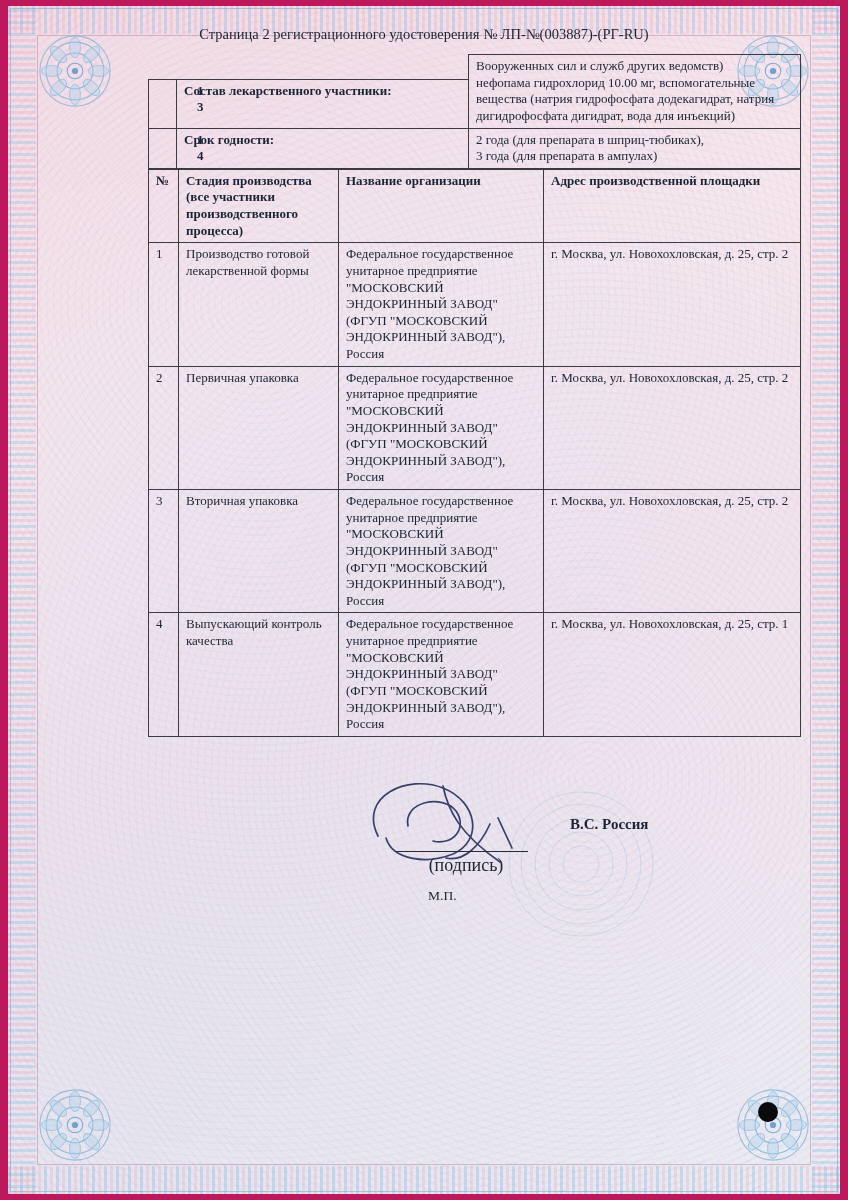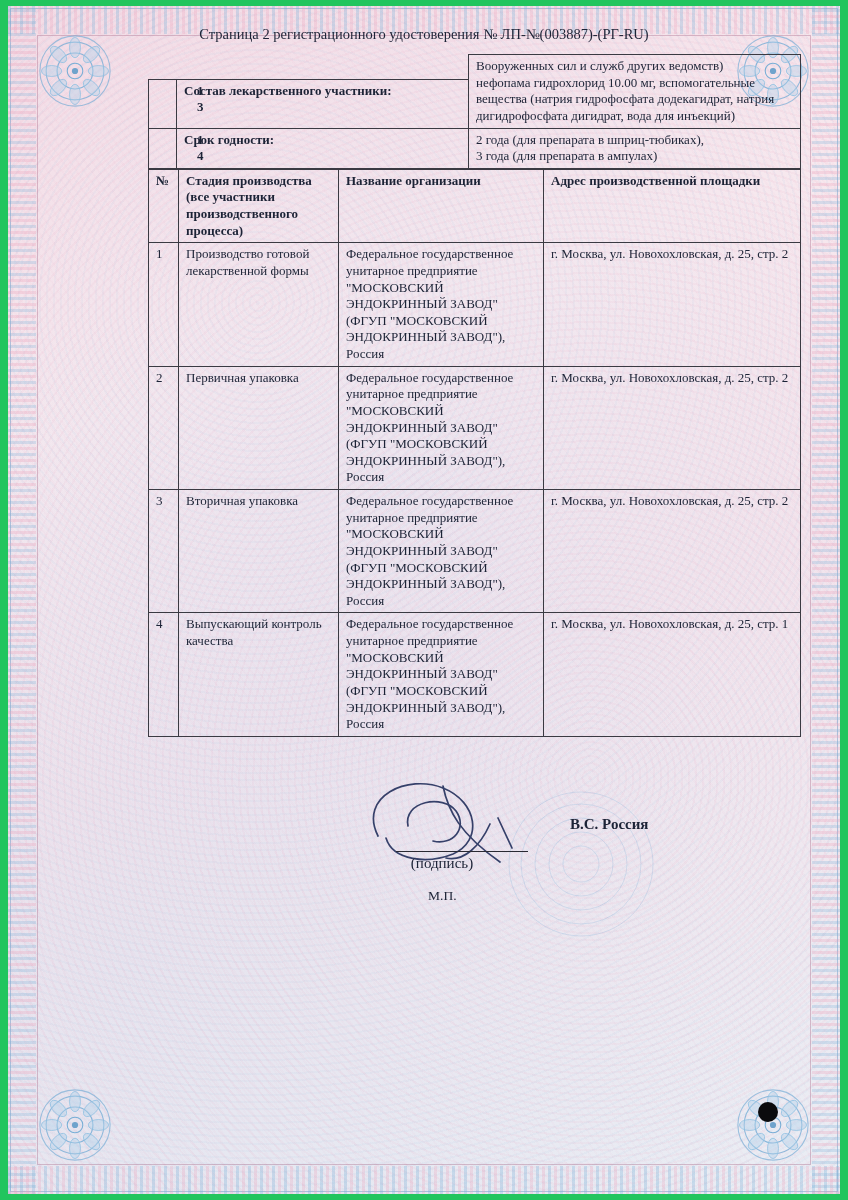--- a/index.html
+++ b/index.html
@@ -1,17 +1,17 @@
 <!DOCTYPE html>
 <html><head>
 <meta charset="utf-8">
 <style>
   html,body { margin:0; padding:0; background:#ffffff; }
   .scan {
-    position:relative; width:848px; height:1200px; background:#22c55e;
+    position:relative; width:848px; height:1200px; background:#be185d;
     font-family:"Liberation Serif", serif; color:#1c2336; overflow:hidden;
   }
   .page {
     position:absolute; left:8px; top:6px; right:8px; bottom:6px;
     background:
       radial-gradient(circle at 50% 40%, rgba(200,225,245,.20), transparent 62%),
       radial-gradient(circle at 15% 80%, rgba(180,215,240,.18), transparent 55%),
       linear-gradient(160deg, #f2dce6 0%, #f7e8ee 30%, #f4e4ec 55%, #e9edf4 100%);
   }
   .page::before {
@@ -52,21 +52,21 @@
   .pre { white-space:pre-line; }
   .blockline { display:block; }
 
   .intro { margin:15px 0 12px 0; text-align:center; font-size:13.5px; line-height:1.35; white-space:pre-line; }
 
   .footer { position:absolute; left:0; top:796px; width:848px; height:130px; z-index:3; }
   .minister { position:absolute; left:118px; top:12px; font-weight:bold; font-size:14.5px; line-height:1.35; white-space:pre-line; }
   .sig-svg { position:absolute; left:340px; top:-36px; }
   .stamp-swirl { position:absolute; left:488px; top:-18px; opacity:.55; }
   .sig-line { position:absolute; left:388px; top:49px; width:132px; border-top:1.2px solid #2a2a33; }
-  .sig-caption { position:absolute; left:368px; top:53px; width:132px; text-align:center; font-size:15px; }
+  .sig-caption { position:absolute; left:392px; top:53px; width:132px; text-align:center; font-size:18px; }
   .signer-name { position:absolute; left:562px; top:14px; font-weight:bold; font-size:15px; }
   .seal-mark { position:absolute; left:420px; top:86px; font-size:13.5px; }
 </style>
 </head>
 <body>
 
 <div class="scan">
   <div class="page">
 
     <div class="outer-frame"></div>

